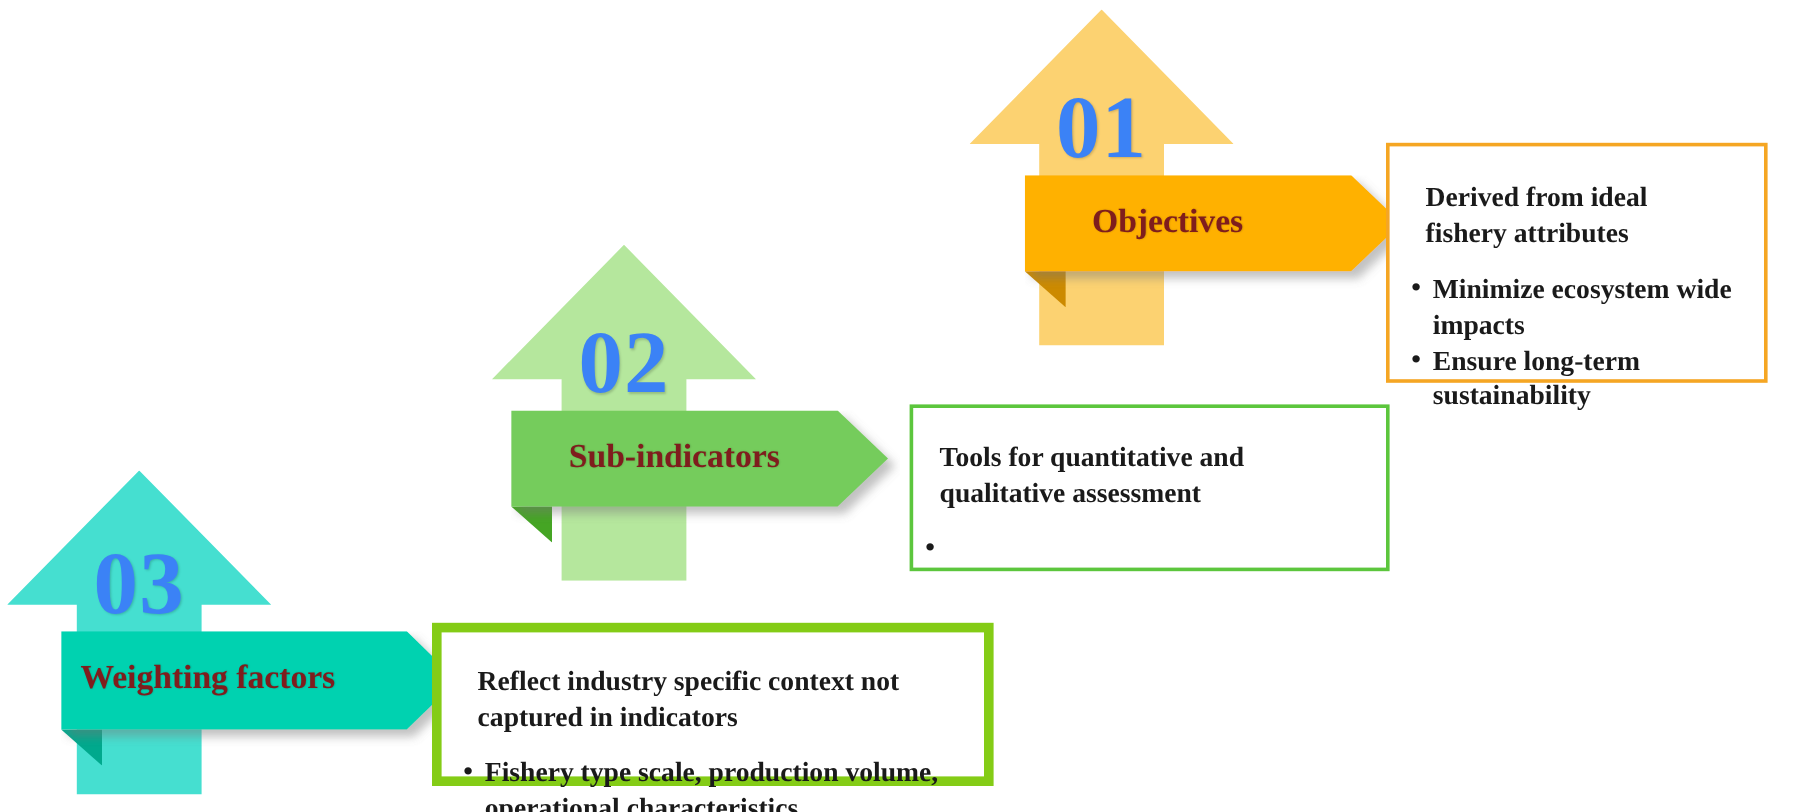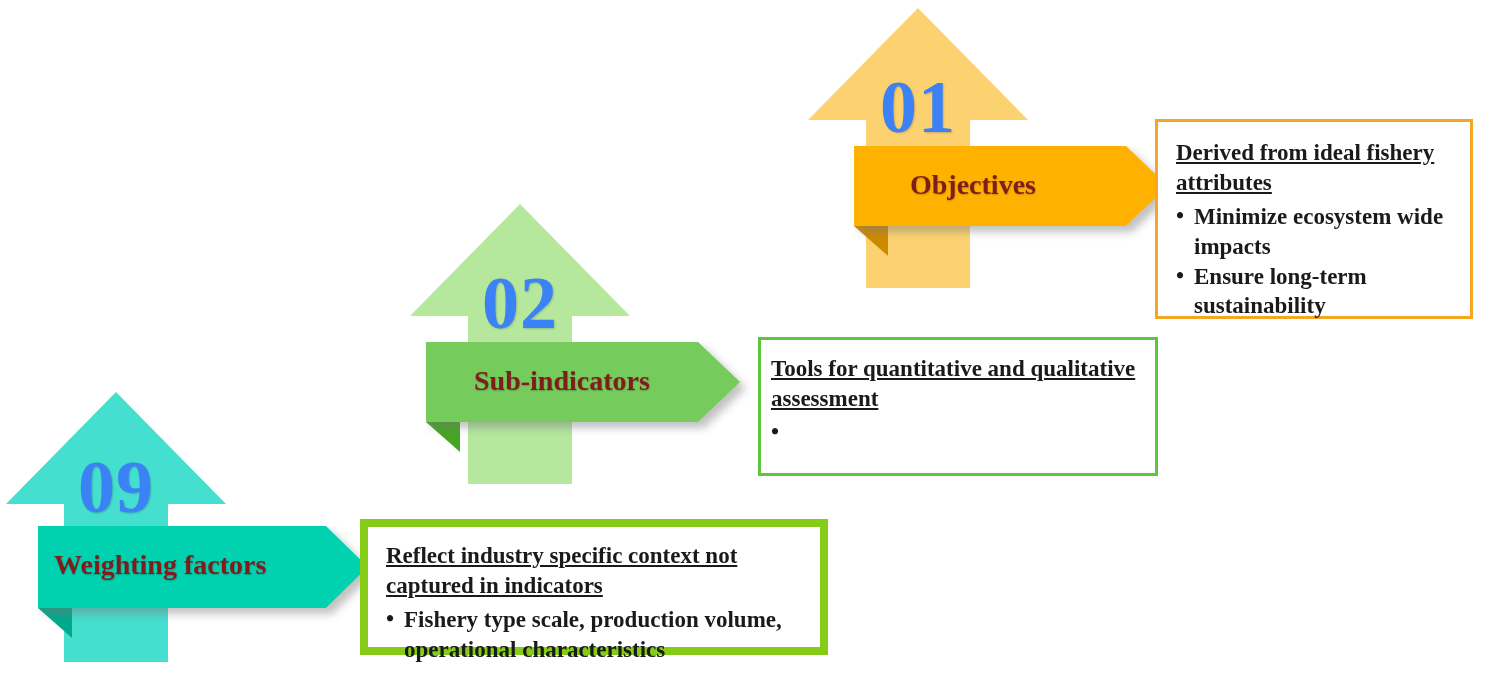--- a/index.html
+++ b/index.html
@@ -61,23 +61,22 @@
   
   .descbox {
     position: absolute;
     background: #ffffff;
     box-sizing: border-box;
     font-family: "Liberation Serif", "DejaVu Serif", serif;
     color: #1a1a1a;
     font-weight: bold;
   }
   .desc-lead {
-    margin: 4px;
+    margin: 16px;
     font-weight: bold;
-    text-decoration: underline;
   }
   .desc-list {
     margin: 0;
     padding: 0;
     list-style: none;
   }
   .desc-list li {
     position: relative;
     padding-left: 22px;
     font-weight: bold;
@@ -160,23 +159,23 @@
     </div>
   </div>
 
   <div class="step" style="left:6px; top:384px;">
 
     <div class="uparrow" style="left:0px; top:8px;">
       <svg width="220" height="270" viewBox="0 0 220 270" aria-hidden="true">
         <polygon points="110,0 220,112 162,112 162,270 58,270 58,112 0,112" fill="#45DFD0"></polygon>
       </svg>
     </div>
-    <div class="num" style="left:0px; top:66px; width:220px; text-align:center; font-size:74px;">09</div>
+    <div class="num" style="left:0px; top:66px; width:220px; text-align:center; font-size:74px;">03</div>
 
-    <div class="ribbon" style="left:4px; top:142px;padding-left:28px;">
+    <div class="ribbon" style="left:17px; top:142px;padding-left:28px;">
       <svg width="340" height="112" viewBox="0 0 340 112" aria-hidden="true">
         <defs>
           <filter id="sh03" x="-12%" y="-12%" width="130%" height="140%">
             <feDropShadow dx="6" dy="6" stdDeviation="4" flood-color="#777" flood-opacity="0.45"></feDropShadow>
           </filter>
         </defs>
         <polygon points="0,82 34,82 34,112 0,82" fill="#00A98D"></polygon>
         <g filter="url(#sh03)">
           <polygon points="0,0 288,0 330,41 288,82 0,82" fill="#00D2B0"></polygon>
         </g>

